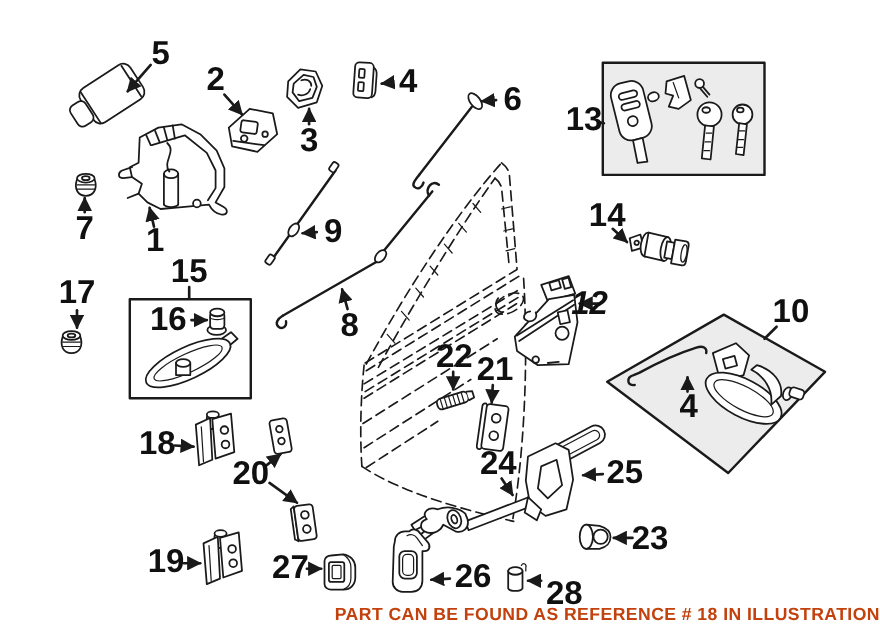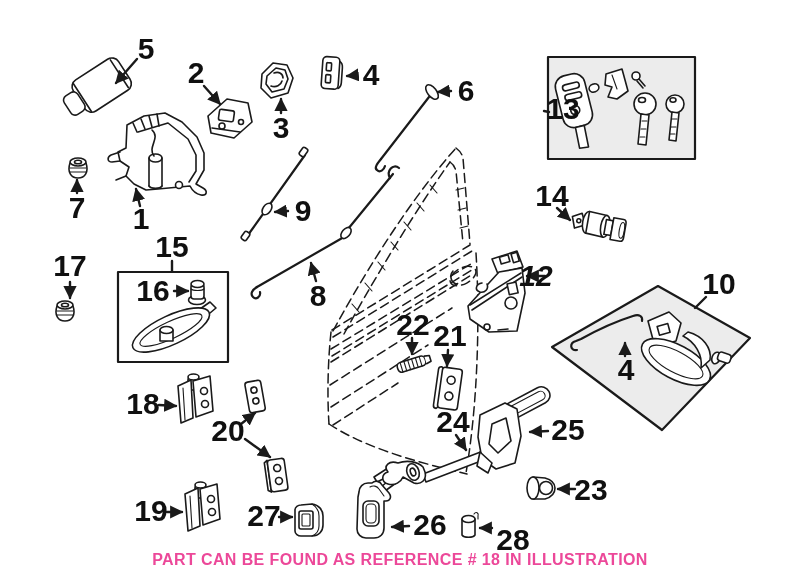--- a/index.html
+++ b/index.html
@@ -320,32 +320,32 @@
       <div class="part-label" style="left: 281px; top: 128px;">3</div>
       <div class="part-label" style="left: 371px; top: 75px;">4</div>
       <div class="part-label" style="left: 146px; top: 49px;">5</div>
       <div class="part-label" style="left: 466px; top: 91px;">6</div>
       <div class="part-label" style="left: 77px; top: 208px;">7</div>
       <div class="part-label" style="left: 318px; top: 296px;">8</div>
       <div class="part-label" style="left: 303px; top: 211px;">9</div>
       <div class="part-label" style="left: 719px; top: 284px; text-align: center;">10</div>
       <div class="part-label" style="left: 626px; top: 370px;">4</div>
       <div class="part-label" style="left: 536px; top: 276px; font-style: italic;">12</div>
-      <div class="part-label" style="left: 531px; top: 109px; margin-left: 32px;">13</div>
+      <div class="part-label" style="left: 531px; top: 109px;">13</div>
       <div class="part-label" style="left: 552px; top: 196px;">14</div>
       <div class="part-label" style="left: 172px; top: 247px;">15</div>
       <div class="part-label" style="left: 153px; top: 291px;">16</div>
       <div class="part-label" style="left: 70px; top: 266px;">17</div>
       <div class="part-label" style="left: 143px; top: 404px;">18</div>
       <div class="part-label" style="left: 151px; top: 511px;">19</div>
       <div class="part-label" style="left: 228px; top: 431px;">20</div>
       <div class="part-label" style="left: 450px; top: 336px;">21</div>
       <div class="part-label" style="left: 413px; top: 325px; text-align: center;">22</div>
       <div class="part-label" style="left: 591px; top: 490px;">23</div>
       <div class="part-label" style="left: 453px; top: 422px;">24</div>
       <div class="part-label" style="left: 568px; top: 430px;">25</div>
       <div class="part-label" style="left: 430px; top: 525px;">26</div>
       <div class="part-label" style="left: 264px; top: 516px;">27</div>
       <div class="part-label" style="left: 513px; top: 528px; margin-top: 12px;">28</div>
     </div>
 
-  <div class="note" style="color: #ec4899;">PART CAN BE FOUND AS REFERENCE # 18 IN ILLUSTRATION</div>
+  <div class="note" style="color: #c2410c; text-align: right;">PART CAN BE FOUND AS REFERENCE # 18 IN ILLUSTRATION</div>
 </div>
 
 </body></html>

